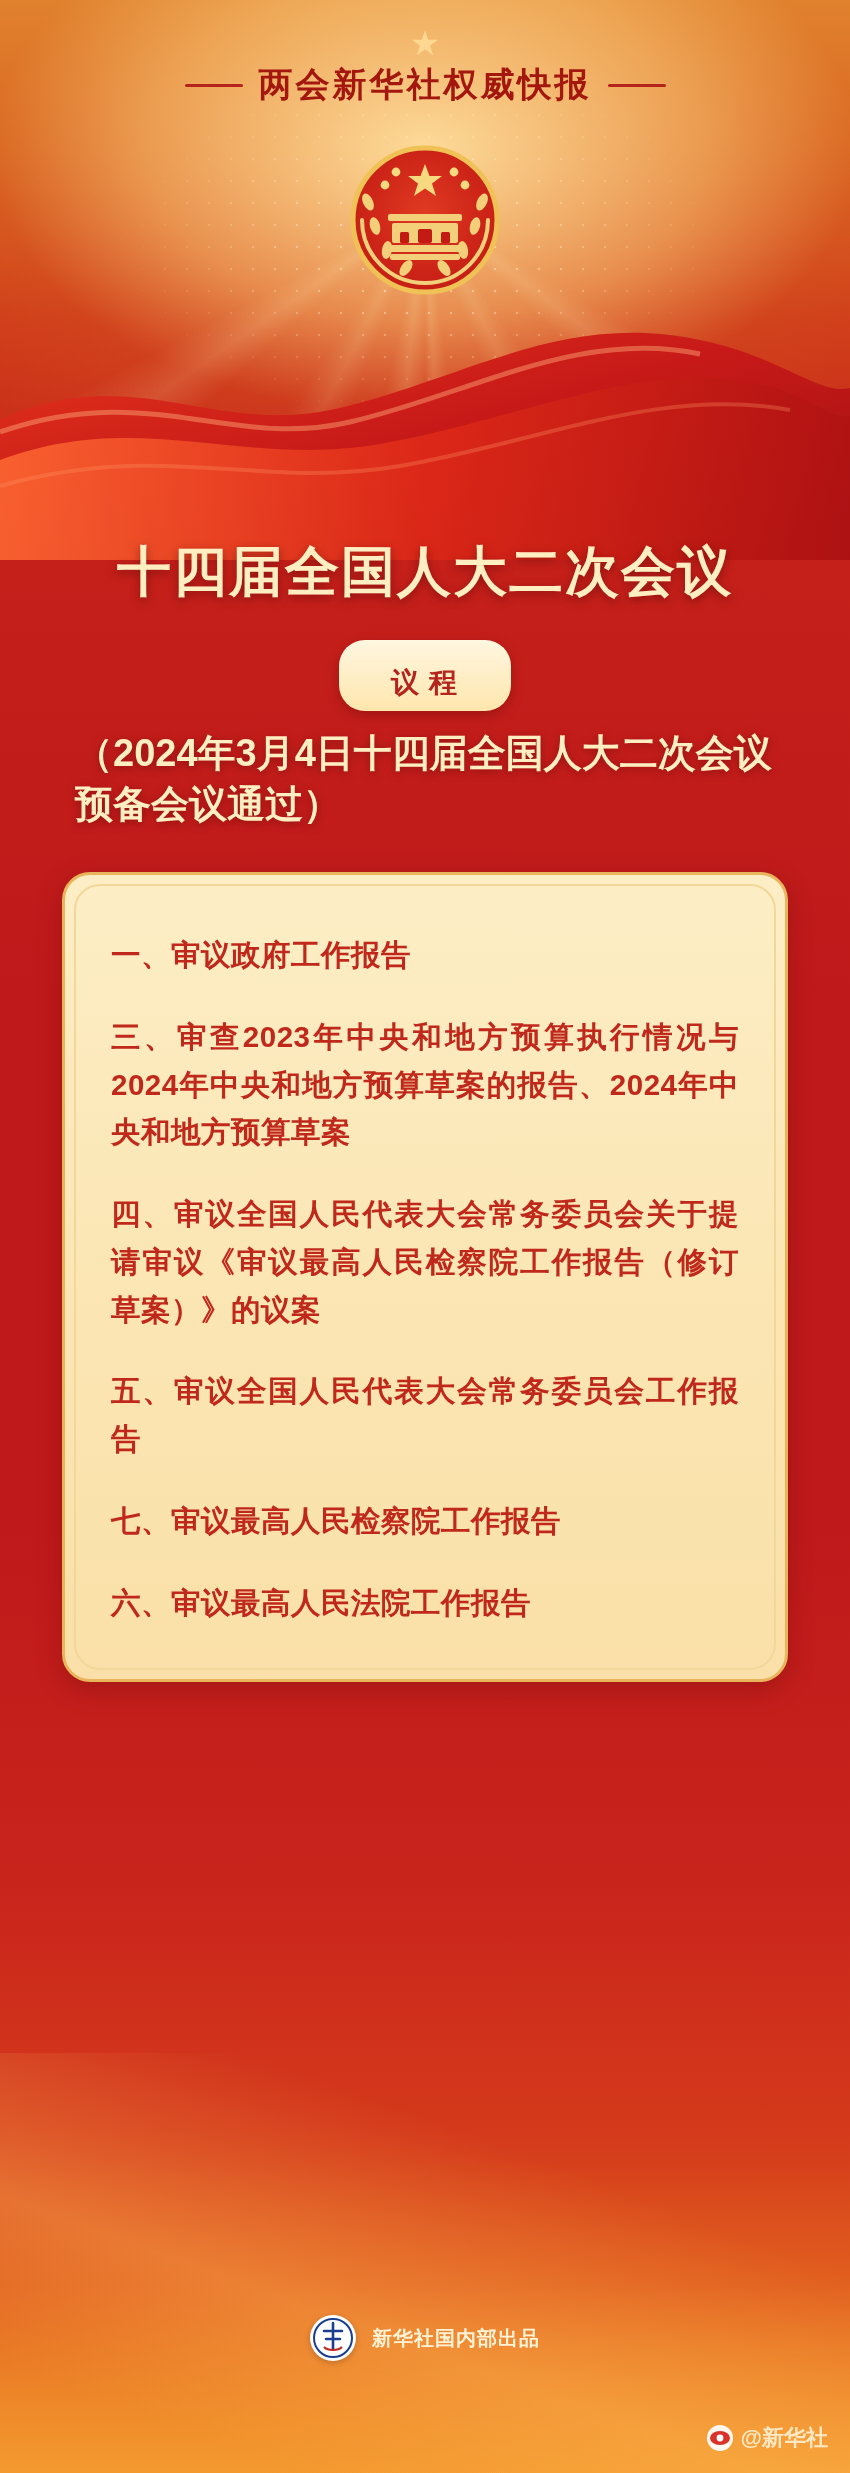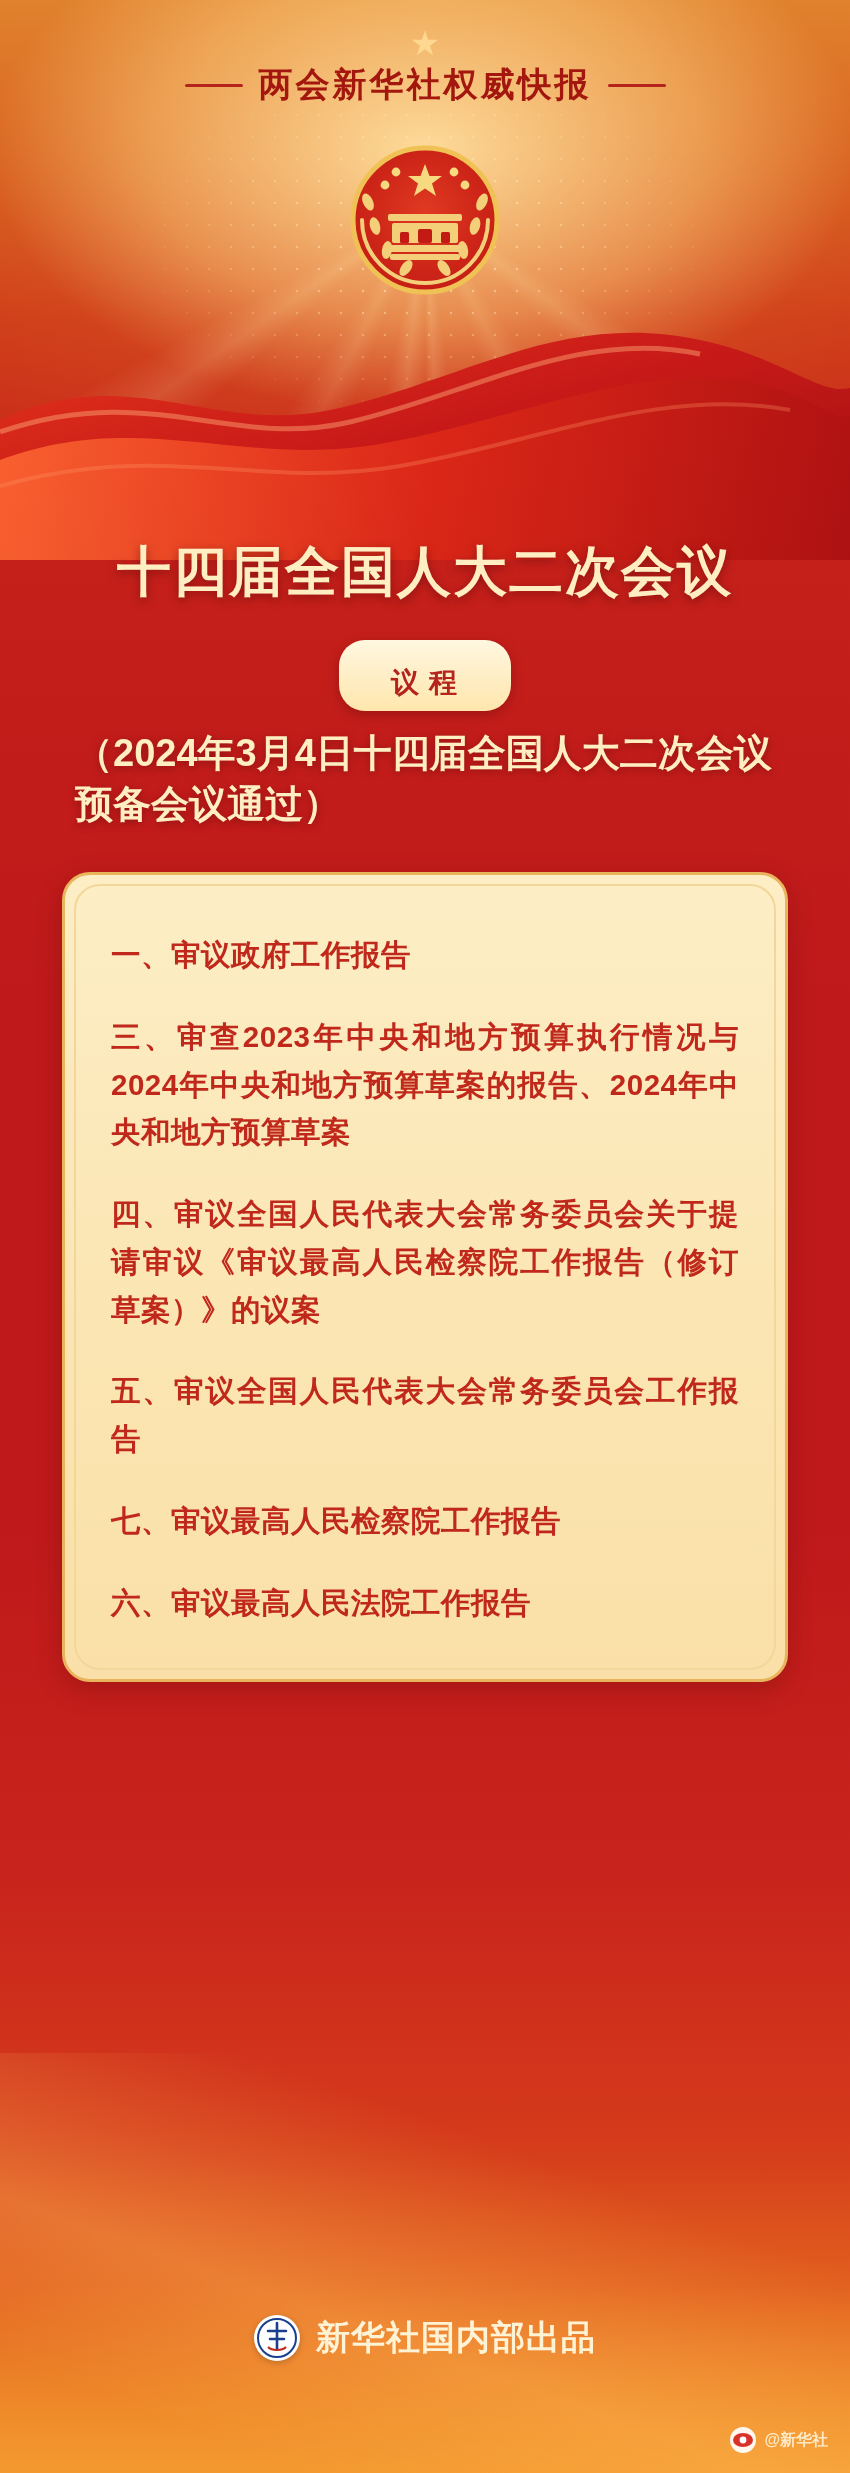--- a/index.html
+++ b/index.html
@@ -140,32 +140,32 @@
     position: absolute; left: 0; bottom: 112px; width: 850px;
     display: flex; align-items: center; justify-content: center; gap: 16px;
     z-index: 8;
   }
   .credit .logo {
     width: 46px; height: 46px; border-radius: 50%;
     background: #fff; display: flex; align-items: center; justify-content: center;
     box-shadow: 0 2px 6px rgba(0,0,0,.2);
   }
   .credit .label {
-    font-size: 34px; font-weight: 700; color: #fff3d6; letter-spacing: 1px;
+    font-size: 20px; font-weight: 700; color: #fff3d6; letter-spacing: 1px;
   }
   .weibo {
     position: absolute; right: 22px; bottom: 20px;
     display: flex; align-items: center; gap: 8px; z-index: 8;
   }
   .weibo .eye {
     width: 26px; height: 26px; border-radius: 50%;
     background: rgba(255,255,255,.92);
     display: flex; align-items: center; justify-content: center;
   }
-  .weibo .wname { font-size: 16px; color: #ffe9c4; font-weight: 700; }
+  .weibo .wname { font-size: 22px; color: #ffe9c4; font-weight: 700; }
 </style>
 </head>
 <body>
 
 <div class="poster">
 
   <div class="rays"></div>
   <div class="dots"></div>
   <div class="topstar">★</div>
 

